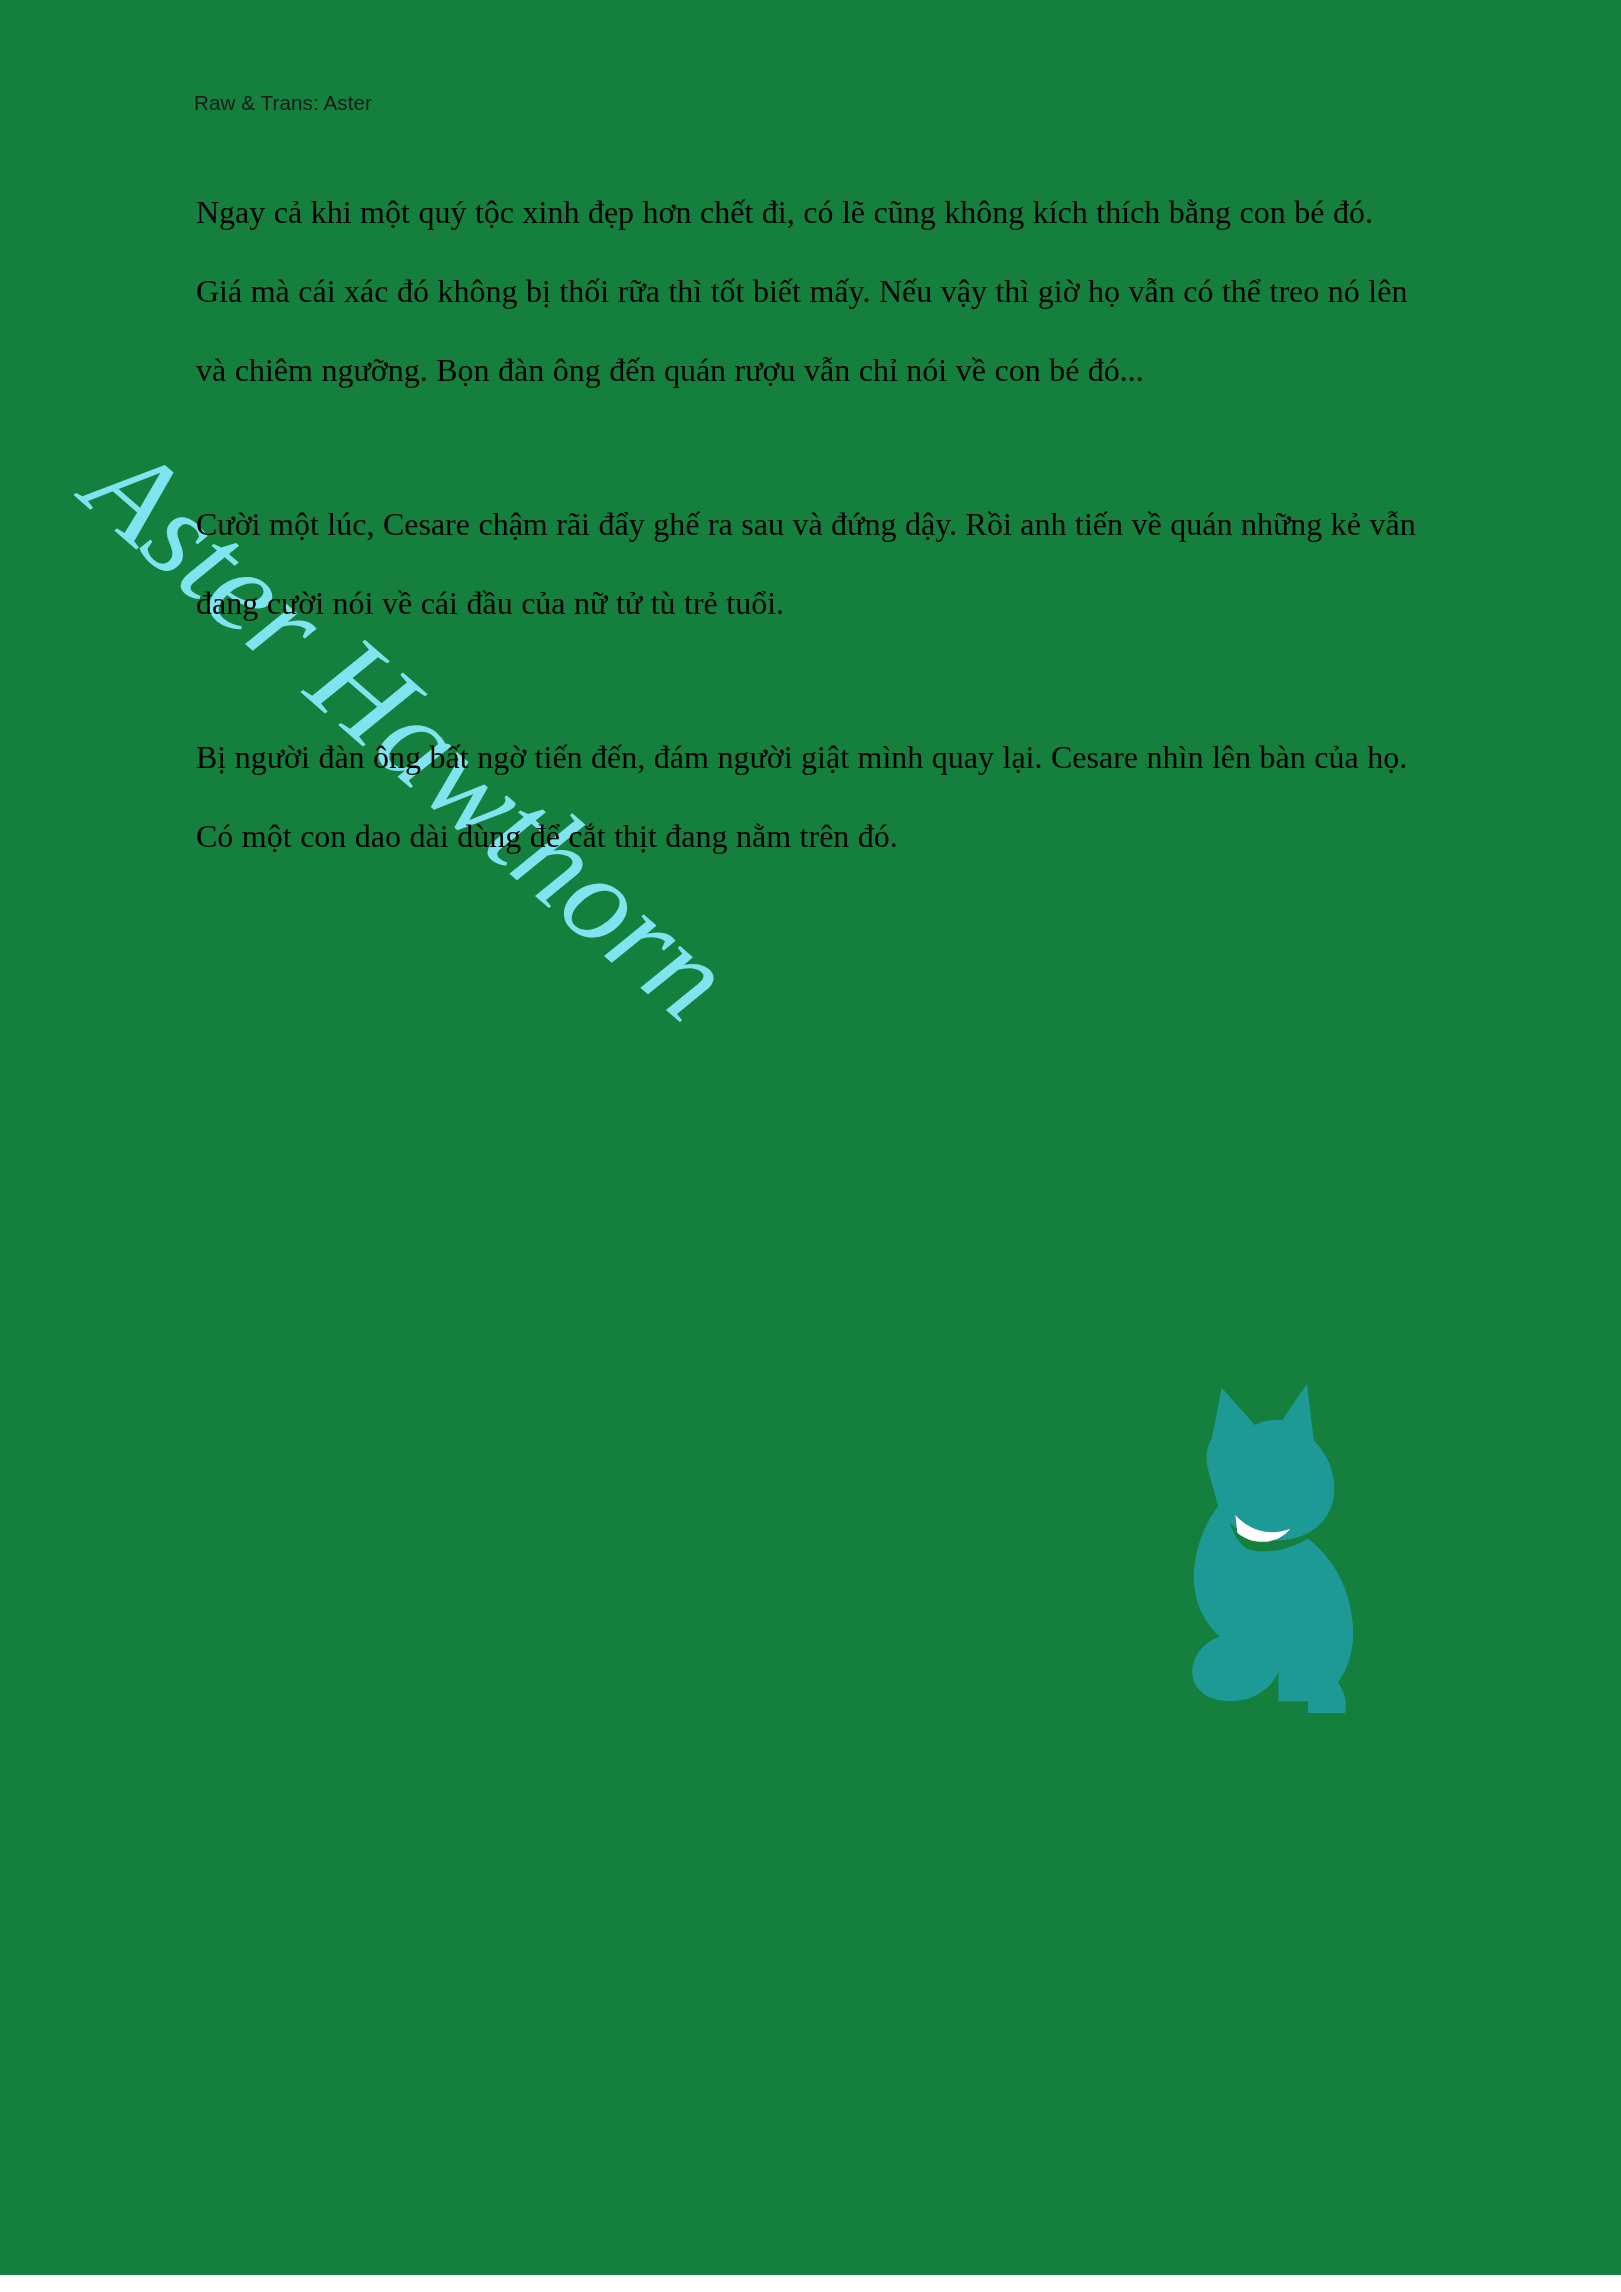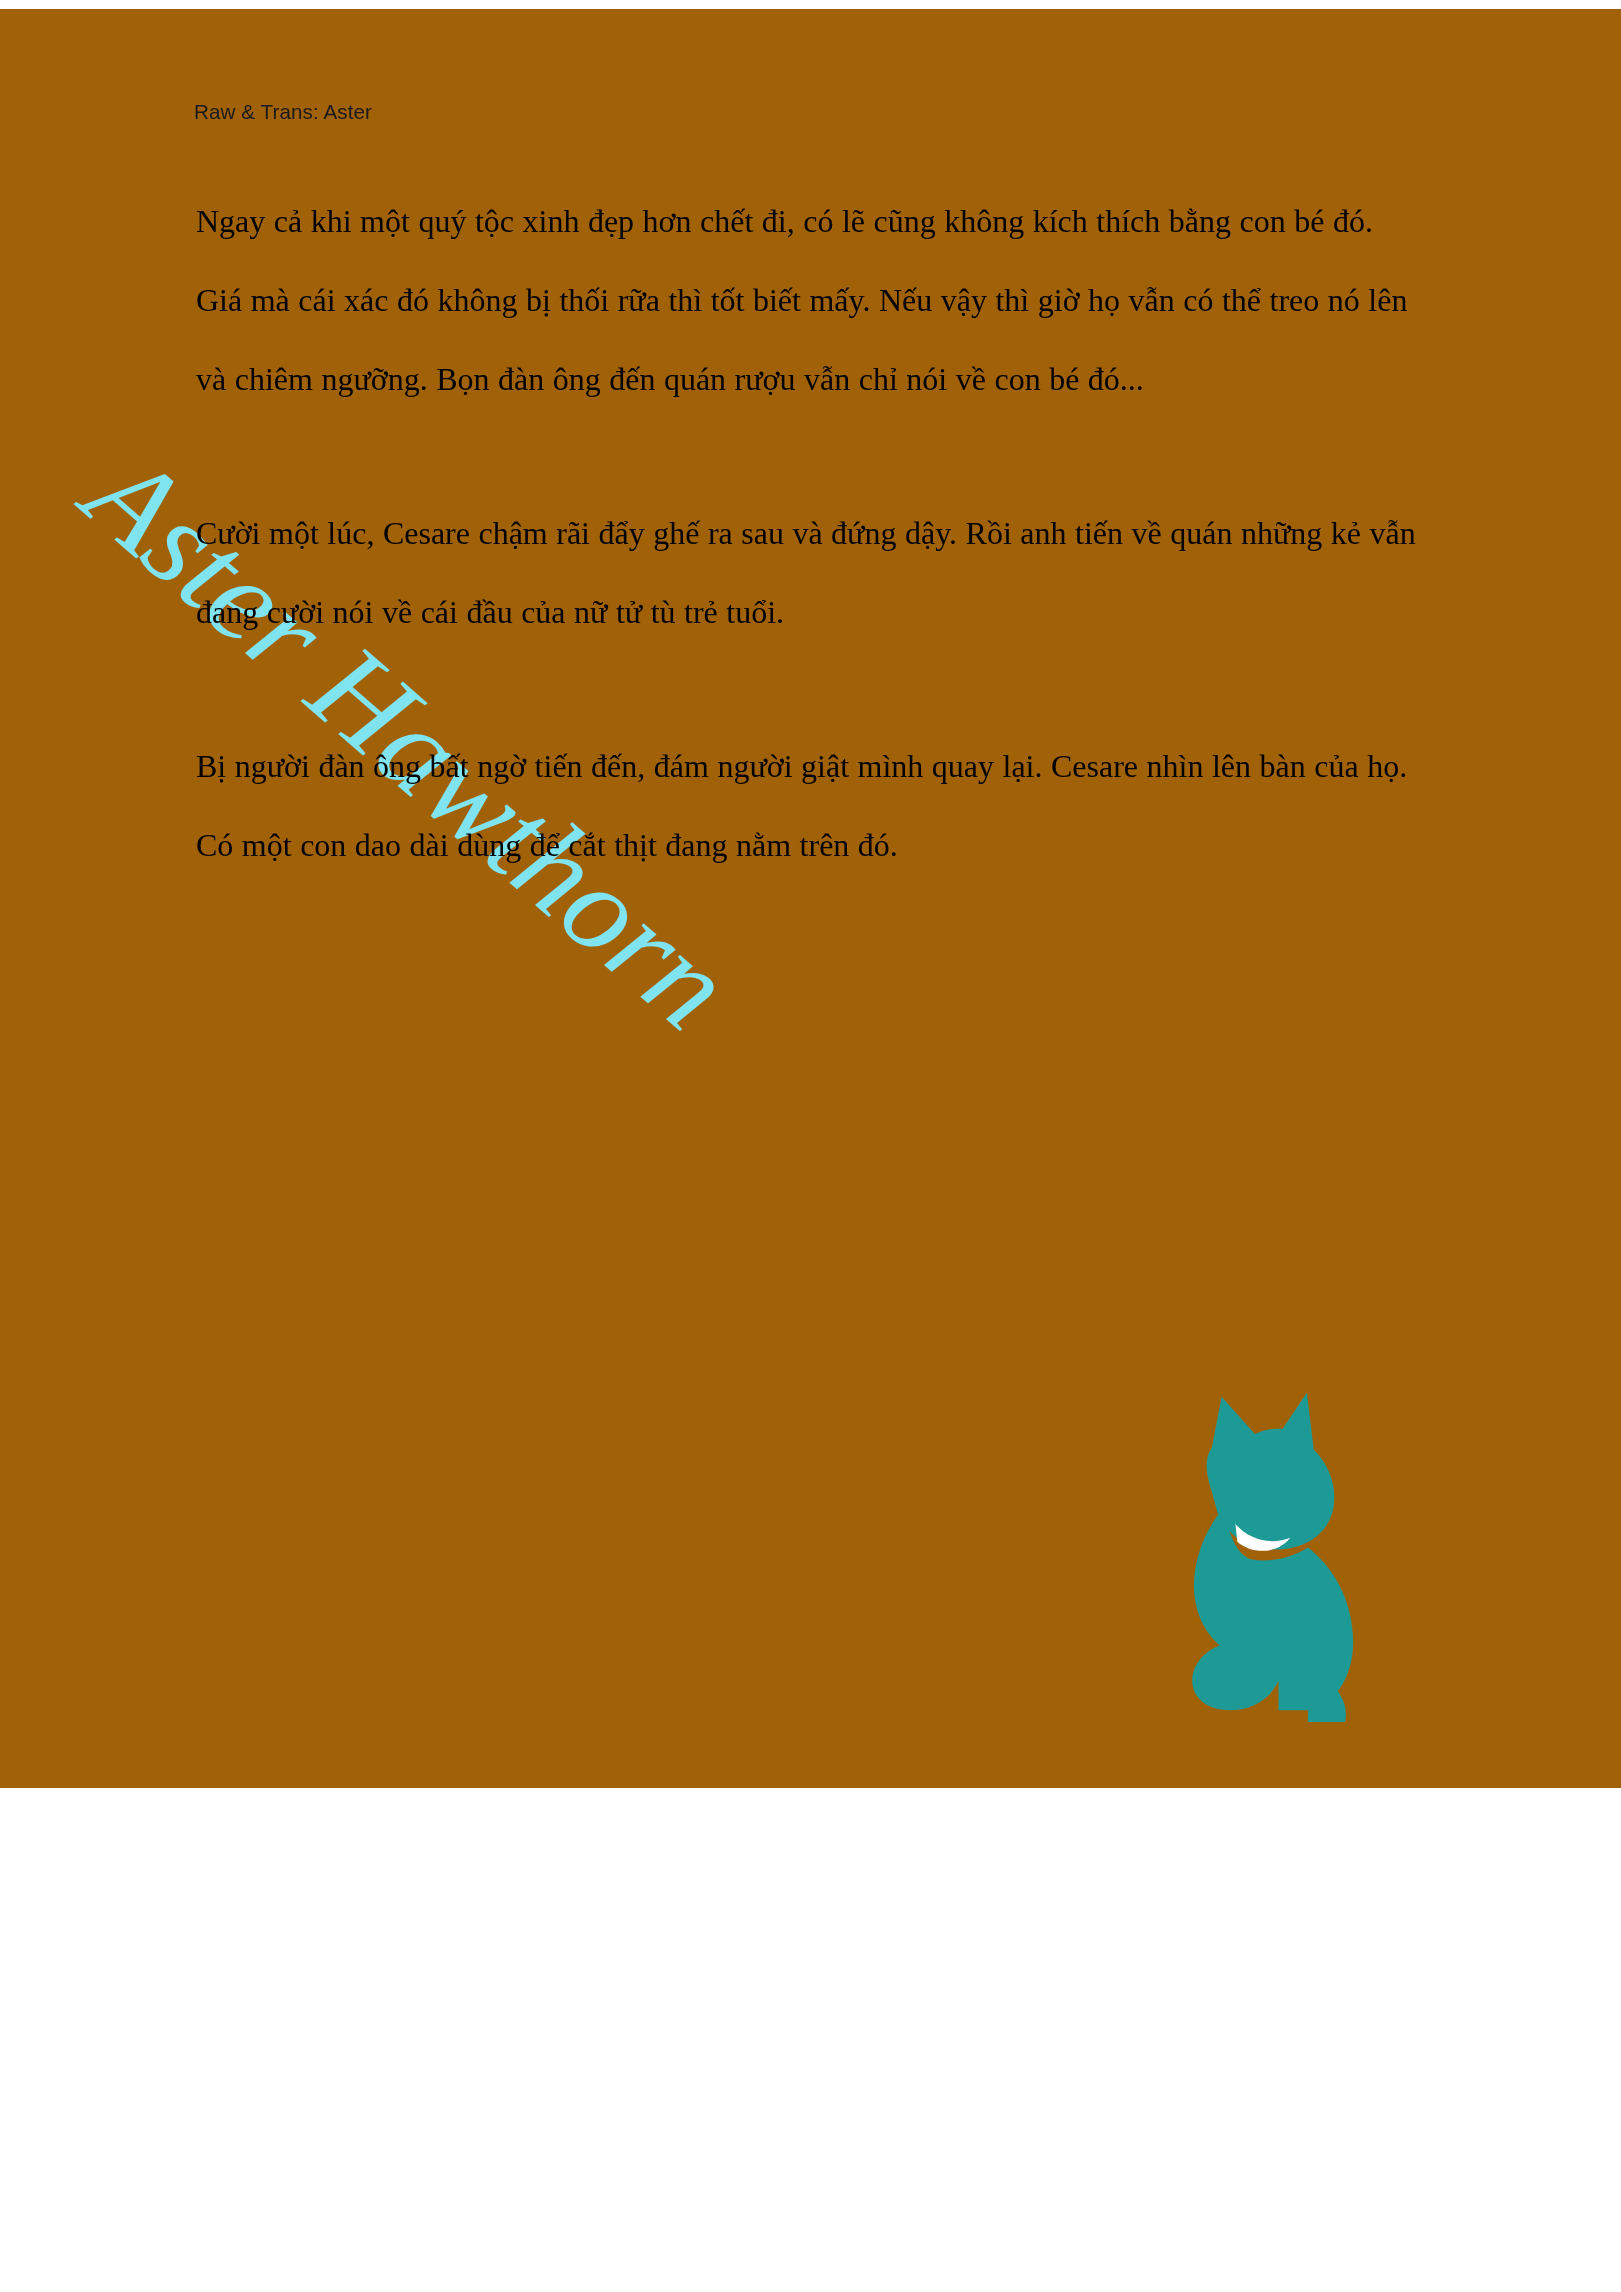--- a/index.html
+++ b/index.html
@@ -3,25 +3,24 @@
 <meta charset="utf-8">
 <style>
   html, body {
     margin: 0;
     padding: 0;
     background: #ffffff;
   }
   #page {
     position: relative;
     width: 1621px;
-    height: 1779px;
-    background: #a16207;
+    height: 2275px;
+    background: #15803d;
     overflow: hidden;
     font-family: "Liberation Serif", "DejaVu Serif", serif;
-    margin-top: 9px;
   }
 
   
   .doc-header {
     position: absolute;
     left: 194px;
     top: 90px;
     font-family: "Liberation Sans", "DejaVu Sans", sans-serif;
     font-size: 20.6px;
     line-height: 25.5px;

